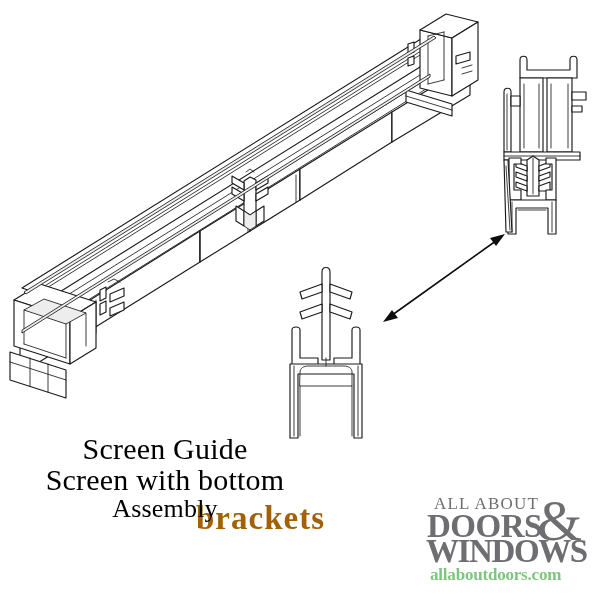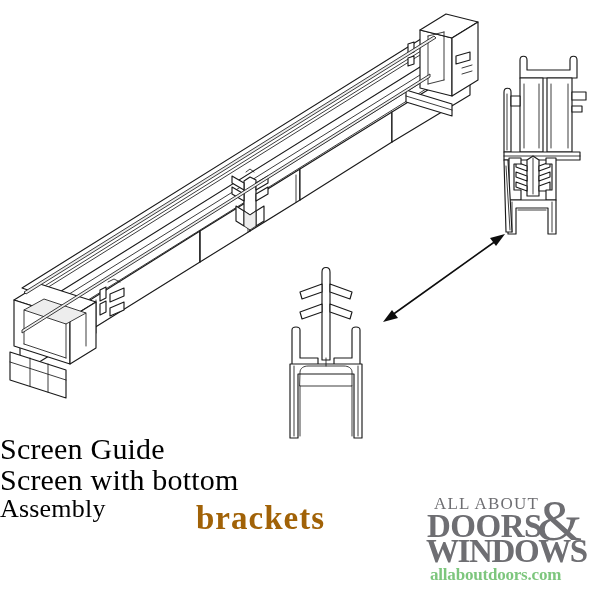--- a/index.html
+++ b/index.html
@@ -25,20 +25,21 @@
     width: 600px;
     height: 600px;
   }
 
   
   .caption {
     position: absolute;
     left: 0;
     top: 434px;
     width: 330px;
+    text-align: center;
     color: #000000;
     font-family: "Liberation Serif", "DejaVu Serif", serif;
     line-height: 1.03;
     z-index: 6;
   }
   .caption .cap-line {
     display: block;
     white-space: nowrap;
   }
   .caption .cap-1 { font-size: 30px; letter-spacing: 0.2px; }

